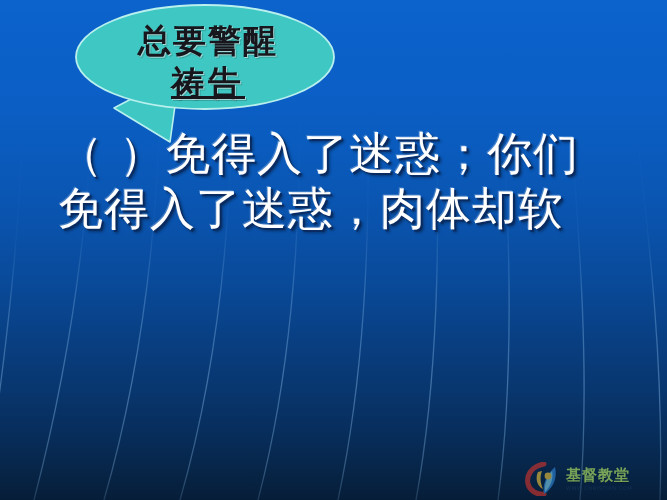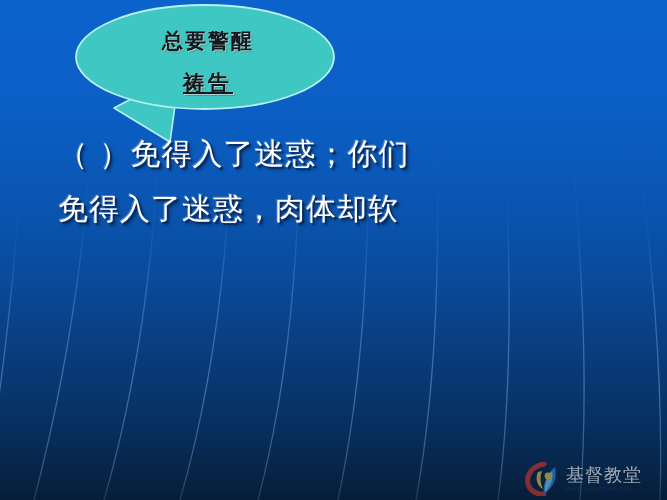--- a/index.html
+++ b/index.html
@@ -48,40 +48,40 @@
     height: 150px;
   }
   .bubble-wrap svg { position: absolute; inset: 0; width: 100%; height: 100%; }
   .bubble-text {
     position: absolute;
     left: 0;
     top: 18px;
     width: 268px;
     text-align: center;
     color: #16161c;
-    font-size: 21px;
+    font-size: 33px;
     line-height: 42px;
     font-weight: bold;
     letter-spacing: 2px;
     text-shadow:
        1px 1px 0 rgba(255,255,255,0.55),
        2px 2px 1px rgba(0,0,0,0.18);
     pointer-events: none;
   }
   .bubble-text .bl { display: block; white-space: nowrap; }
   .bubble-text .bl2 { letter-spacing: 4px; text-decoration: underline; }
 
   
   .verse {
     position: absolute;
     left: 58px;
     top: 126px;
     width: 600px;
     color: #ffffff;
-    font-size: 30px;
+    font-size: 45px;
     line-height: 55px;
     letter-spacing: 1px;
     text-shadow:
         2px 2px 0px rgba(10,40,90,0.85),
         3px 3px 3px rgba(0,0,0,0.40),
        -1px -1px 0px rgba(255,255,255,0.25);
   }
   .verse .vl { display: block; white-space: nowrap; }
 
   
@@ -95,23 +95,23 @@
     align-items: center;
     opacity: 0.62;
   }
   .wm-logo { width: 40px; height: 34px; position: relative; flex: 0 0 auto; }
   .wm-logo svg { width: 100%; height: 100%; display: block; }
   .wm-textblock {
     margin-left: 2px;
     line-height: 1;
   }
   .wm-title {
-    font-size: 18px;
-    font-weight: normal;
-    color: #ffffff;
+    font-size: 15px;
+    font-weight: bold;
+    color: #bef264;
     letter-spacing: 1px;
     white-space: nowrap;
     text-shadow: 0 1px 0 rgba(0,0,0,0.3);
   }
   .wm-sub {
     font-size: 5px;
     color: #1d3b63;
     letter-spacing: 0.6px;
     margin-top: 3px;
     white-space: nowrap;

